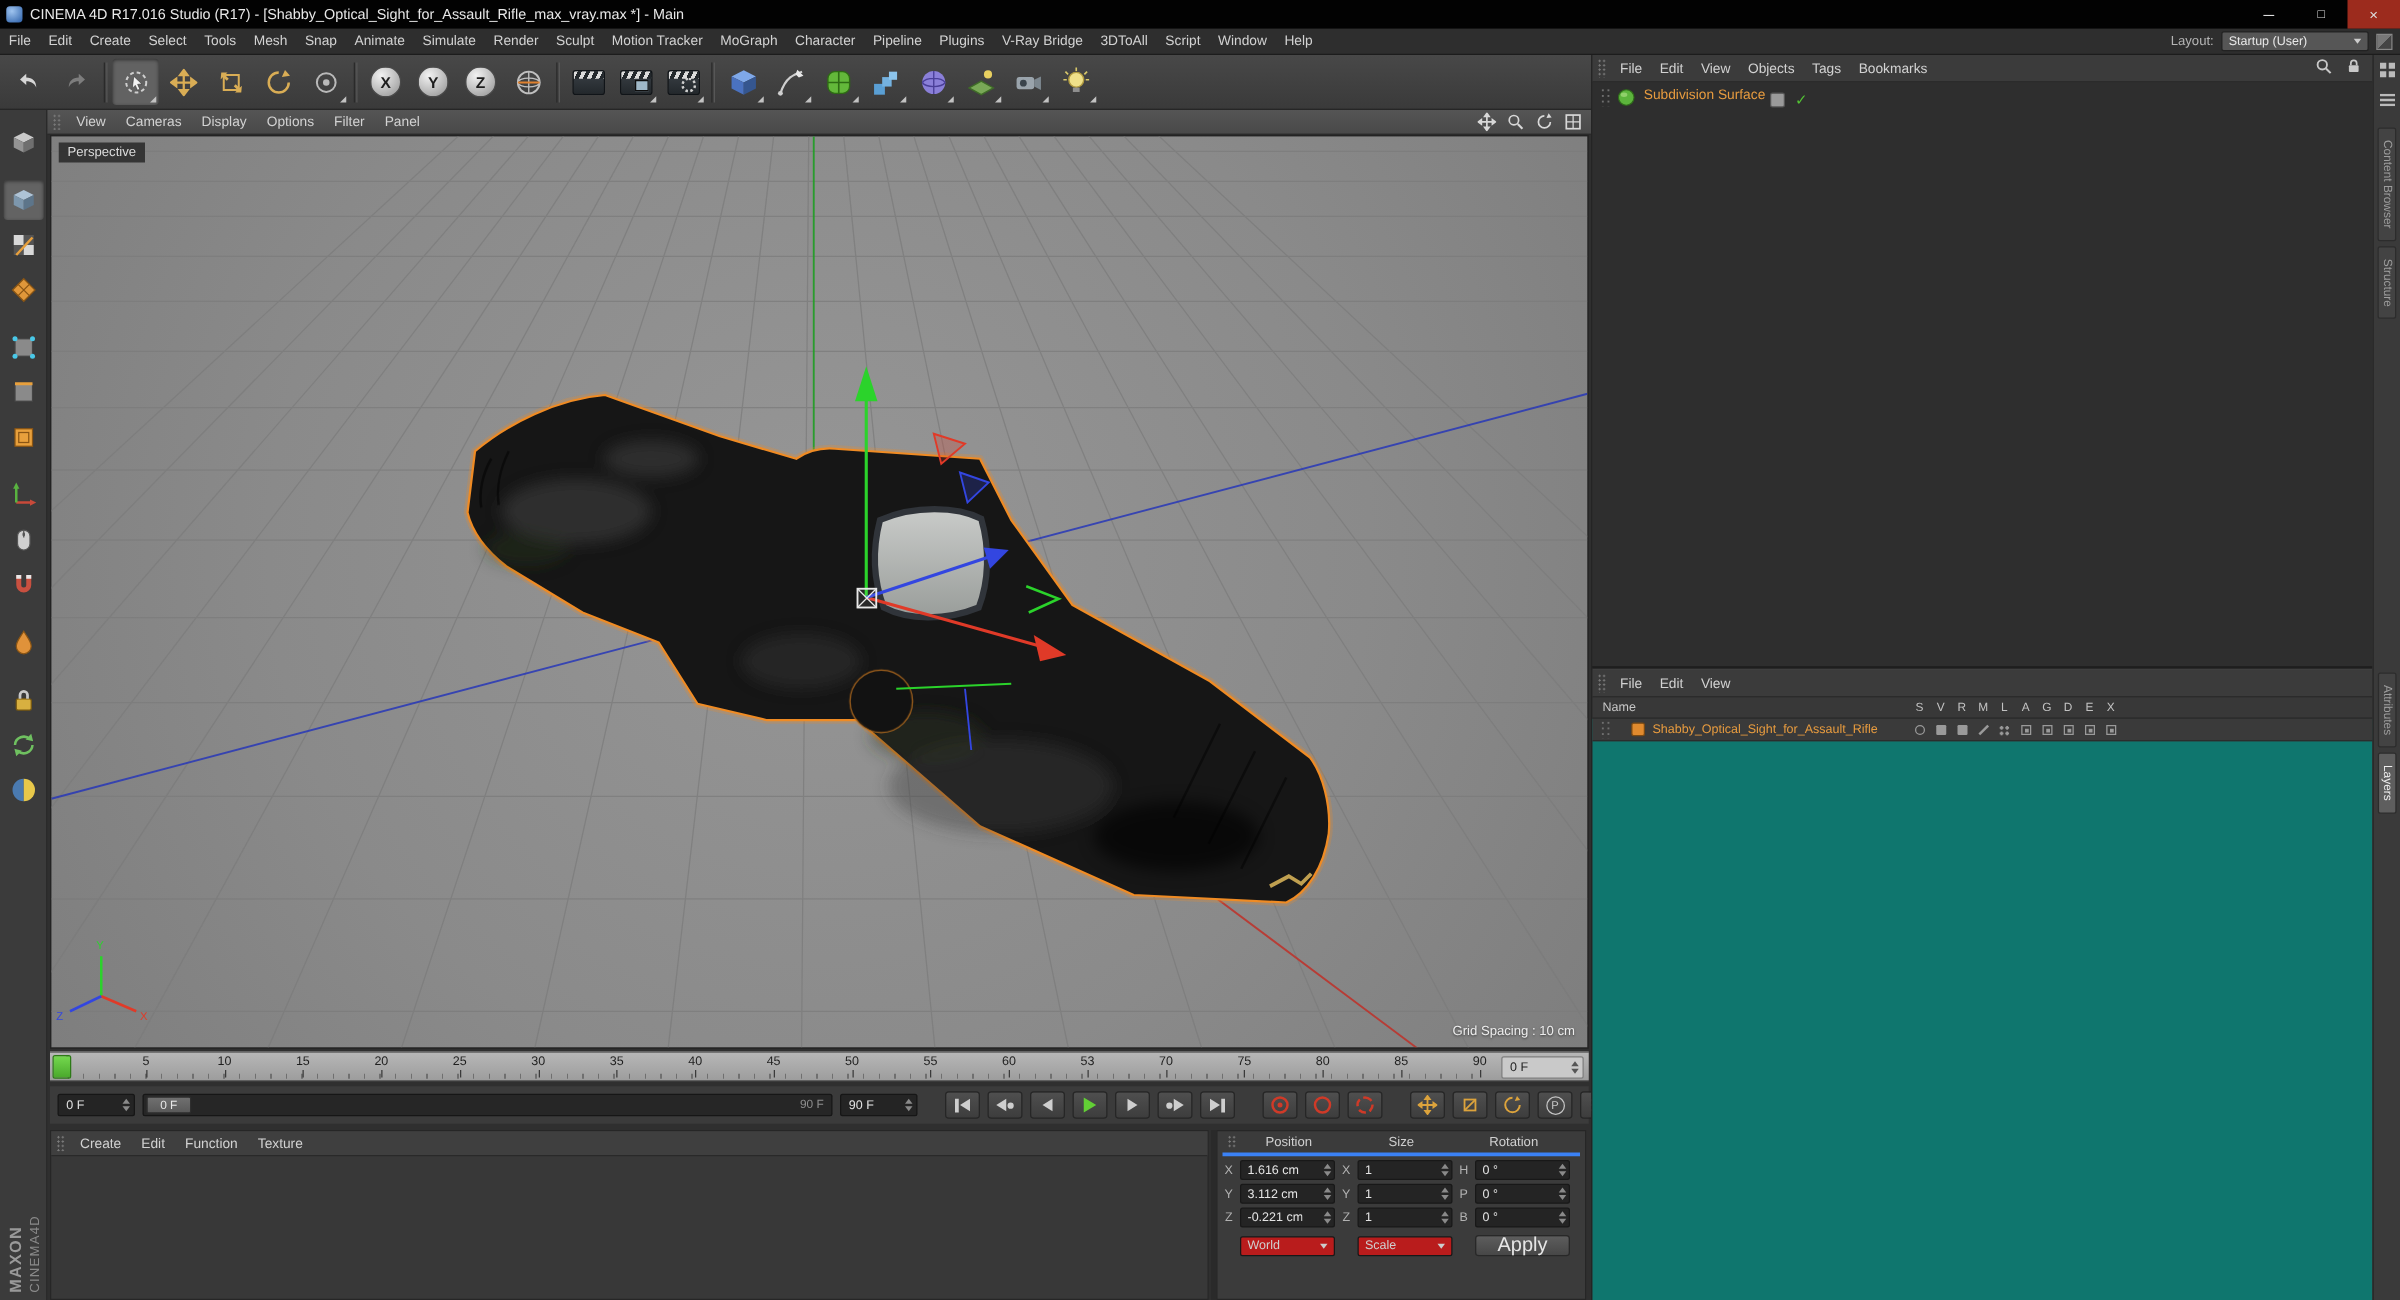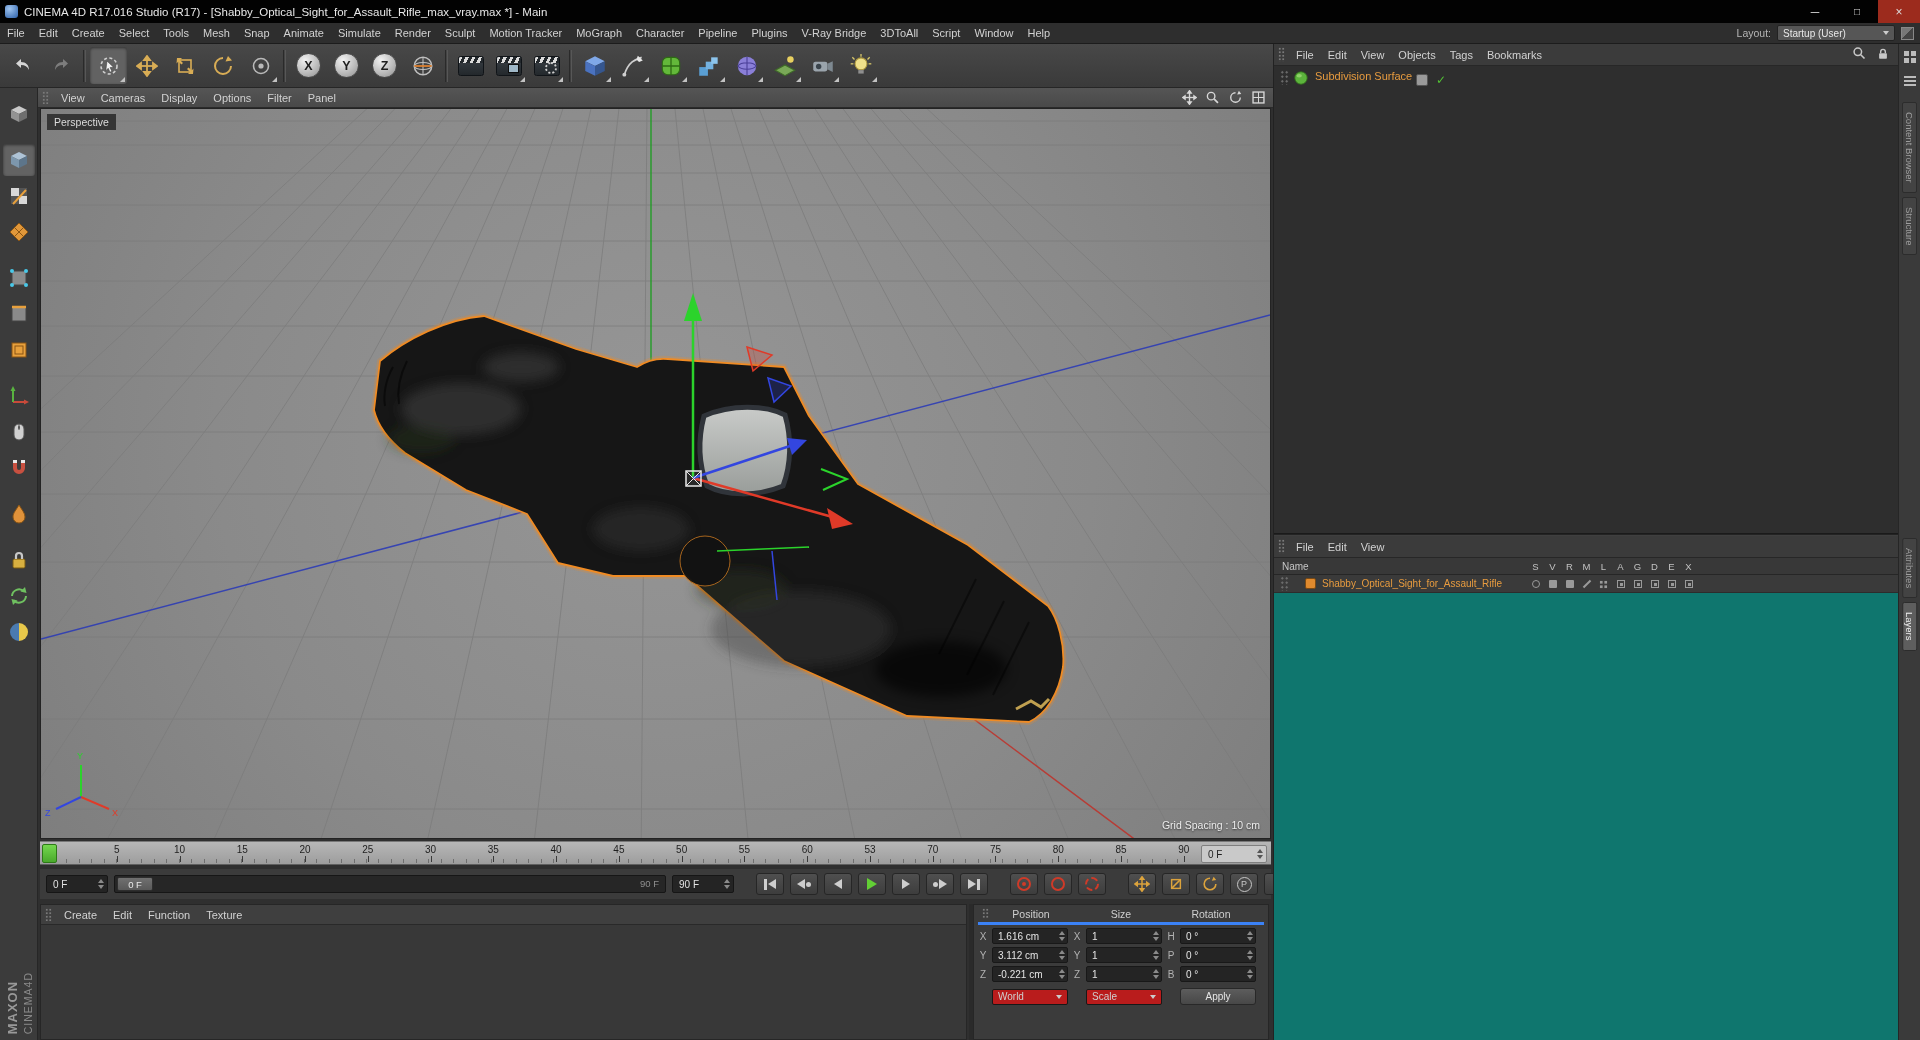--- a/index.html
+++ b/index.html
@@ -96,21 +96,21 @@
 .coord-head{display:flex;align-items:center;height:20px;border-bottom:3px solid #3b82f6;color:#cfcfcf;font-size:10.5px}
 .coord-head .hcell{width:76px;text-align:center}
 .coord-head .hsp{width:14px}
 .crow{display:flex;align-items:center;gap:4px;margin-top:3px}
 .clabel{width:10px;text-align:center;color:#b2b2b2;flex:0 0 auto}
 .cfield{flex:0 0 76px;height:16px;background:#242424;border:1px solid #181818;border-radius:2px;display:flex;align-items:center;justify-content:space-between;padding:0 2px 0 5px;color:#e4e4e4}
 .cval{white-space:nowrap;overflow:hidden}
 .cbot{display:flex;align-items:center;gap:4px;margin-top:6px}
 .cbsp{width:10px;flex:0 0 auto}
 .cdrop{flex:0 0 76px;height:16px;background:#b91c1c;border:1px solid #181818;border-radius:2px;display:flex;align-items:center;justify-content:space-between;padding:0 5px;color:#cfcfcf}
-.capply{flex:0 0 76px;height:17px;background:linear-gradient(#5d5d5d,#474747);border:1px solid #282828;border-radius:3px;color:#e6e6e6;display:flex;align-items:center;justify-content:center;font-size:10px}
+.capply{flex:0 0 76px;height:17px;background:linear-gradient(#5d5d5d,#474747);border:1px solid #282828;border-radius:3px;color:#e6e6e6;display:flex;align-items:center;justify-content:center;font-size:16px}
 
 .right-panel{position:absolute;left:1273px;top:44px;width:625px;height:996px;background:#303030;border-left:1px solid #222}
 .om-menurow{height:22px;background:#3b3b3b;border-bottom:1px solid #272727;display:flex;align-items:center;font-size:11px;color:#d2d2d2}
 .om-menurow .menu-item{padding:0 7px}
 .om-icons{margin-left:auto;display:flex;gap:9px;padding-right:8px;align-items:center}
 .om-tree{position:relative;height:467px;background:#2e2e2e}
 .tree-row{position:absolute;left:0;top:4px;height:22px;display:flex;align-items:flex-start;width:100%}
 .row-handle{width:9px;height:15px;margin-left:6px;background-image:radial-gradient(#6f6f6f 35%,transparent 36%);background-size:4.5px 4.5px;flex:0 0 auto}
 .obj-label{margin-left:6px;color:#e79b3f;font-size:11px;white-space:nowrap}
 .obj-right{position:absolute;left:142px;top:3px;display:flex;gap:8px;align-items:center}

